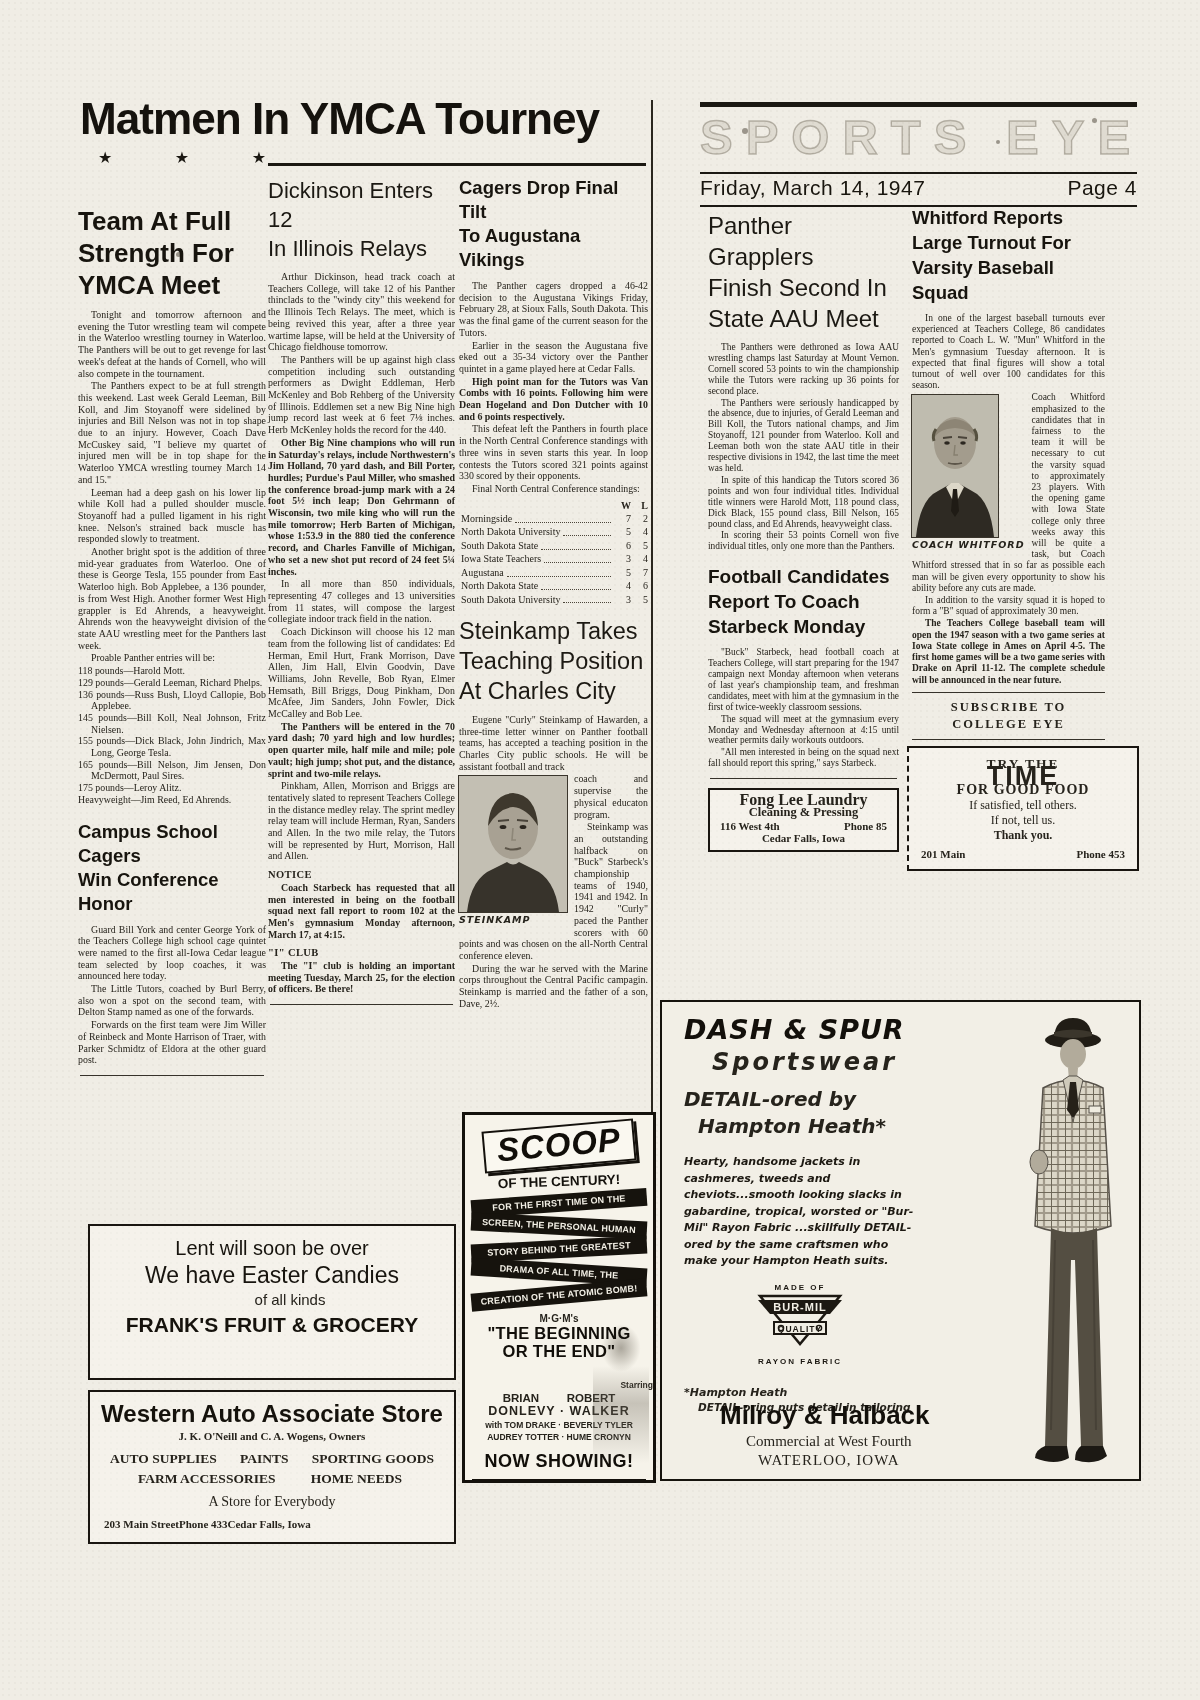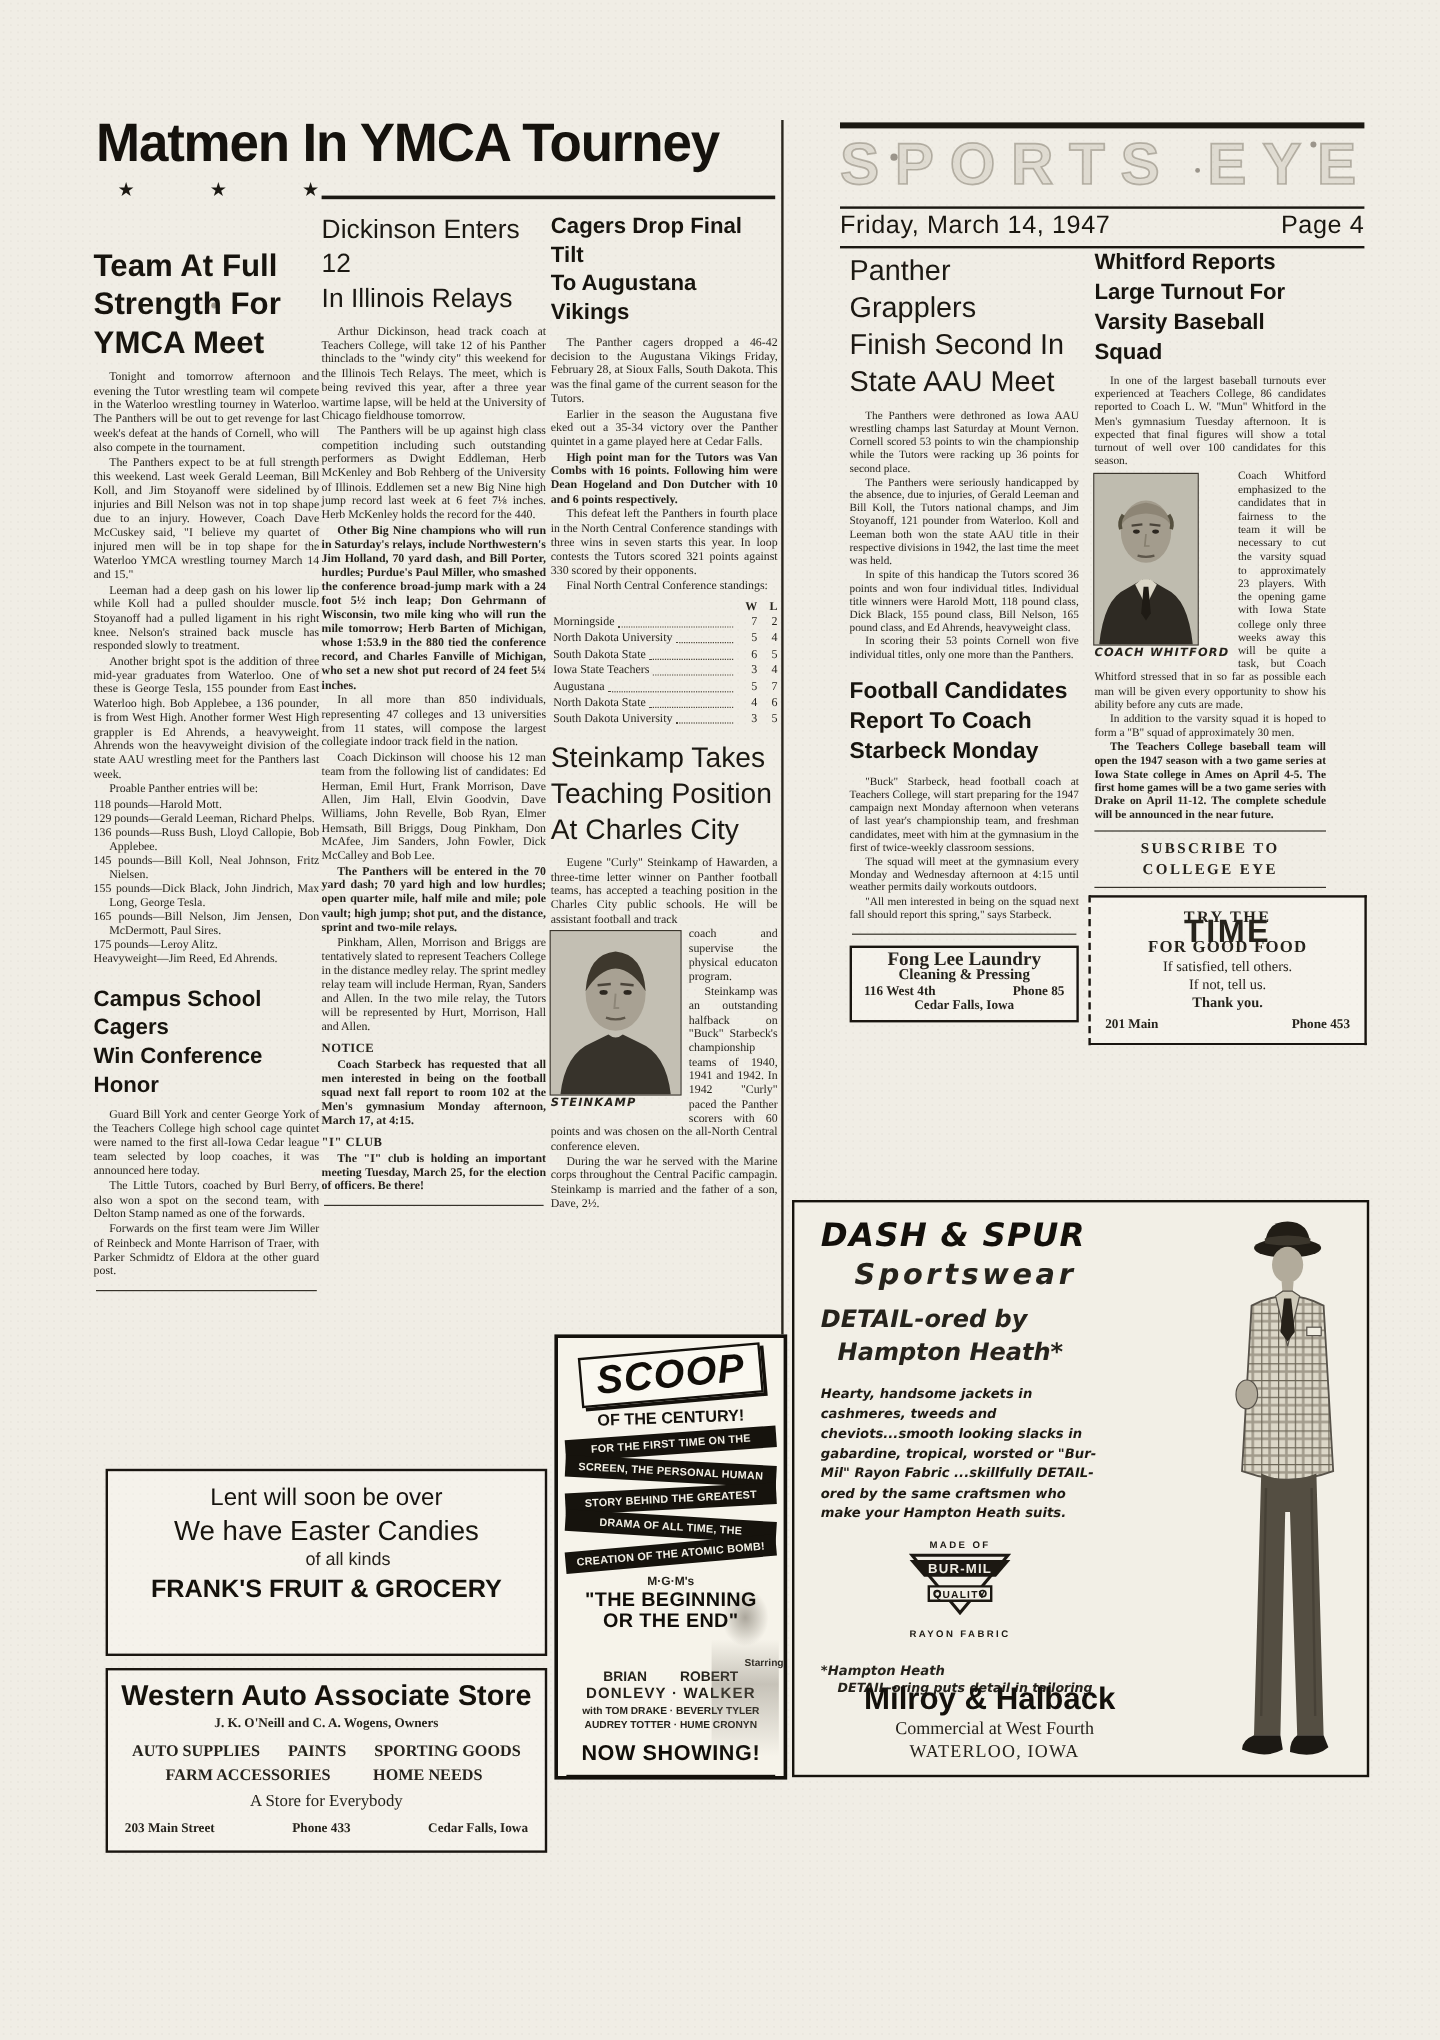--- a/index.html
+++ b/index.html
@@ -79,21 +79,21 @@
   .franks .ir1{padding:0 62px 0 26px;}
   .franks .ir2{padding:0 26px 0 56px;margin-top:1px;}
   .franks .nm{font-size:21px;font-weight:700;margin-top:5px;color:#15120c;}
   
   .western{left:88px;top:1390px;width:364px;height:150px;text-align:center;}
   .western .t{font-family:"Liberation Sans",sans-serif;font-size:24px;font-weight:700;margin-top:8px;color:#15120c;}
   .western .o{font-size:11px;font-weight:700;margin-top:2px;}
   .western .r1{display:flex;justify-content:space-between;padding:0 20px;font-size:13.5px;font-weight:700;margin-top:9px;}
   .western .r2{display:flex;justify-content:space-between;padding:0 52px 0 48px;font-size:13.5px;font-weight:700;margin-top:4px;}
   .western .tg{font-size:14px;margin-top:7px;}
-  .western .r3{display:flex;justify-content:space-between;padding:0 14px;font-size:11px;font-weight:700;margin-top:8px;}
+  .western .r3{display:flex;padding:0 14px;font-size:11px;font-weight:700;margin-top:8px;}
   
   .strand{left:462px;top:1112px;width:188px;height:365px;background:#f6f3ea;border:3px solid #14110c;text-align:center;overflow:hidden;font-family:"Liberation Sans",sans-serif;}
   .scoop-card{margin:10px 18px 0;background:#faf8f0;border:2px solid #14110c;box-shadow:3px 3px 0 #14110c;transform:rotate(-5deg);padding:1px 0 3px;}
   .scoop-card .s{font-size:33px;font-weight:700;font-style:italic;letter-spacing:1px;color:#110e09;line-height:34px;}
   .century{font-size:13.5px;font-weight:700;margin-top:7px;transform:rotate(-2deg);color:#14110c;}
   .ribbon{background:#16130d;color:#f2efe5;font-size:9px;font-weight:700;letter-spacing:.2px;padding:4px 2px;margin:5px 6px 0;white-space:nowrap;}
   .rb1{transform:rotate(-4deg);} .rb2{transform:rotate(3deg);} .rb3{transform:rotate(-3deg);} .rb4{transform:rotate(3.5deg);} .rb5{transform:rotate(-5deg);}
   .mgm{font-size:10px;font-weight:700;margin-top:9px;}
   .mv{font-size:16.5px;font-weight:700;line-height:18px;letter-spacing:.3px;color:#110e09;position:relative;z-index:1;}
   .starring{font-size:8.5px;font-weight:700;margin-top:20px;text-align:right;}

